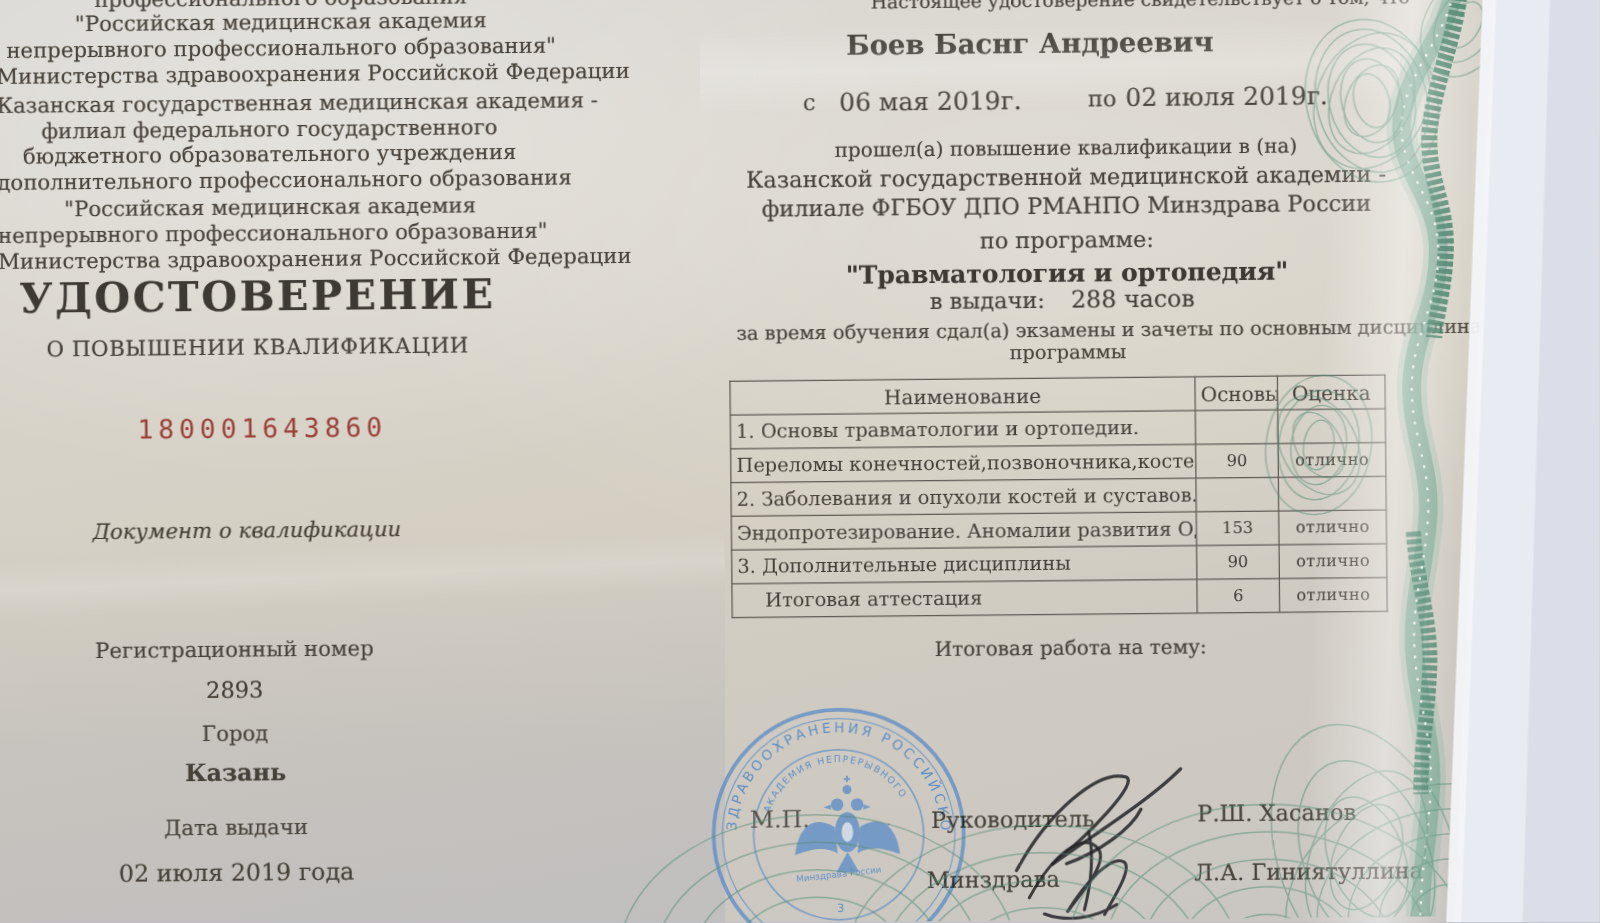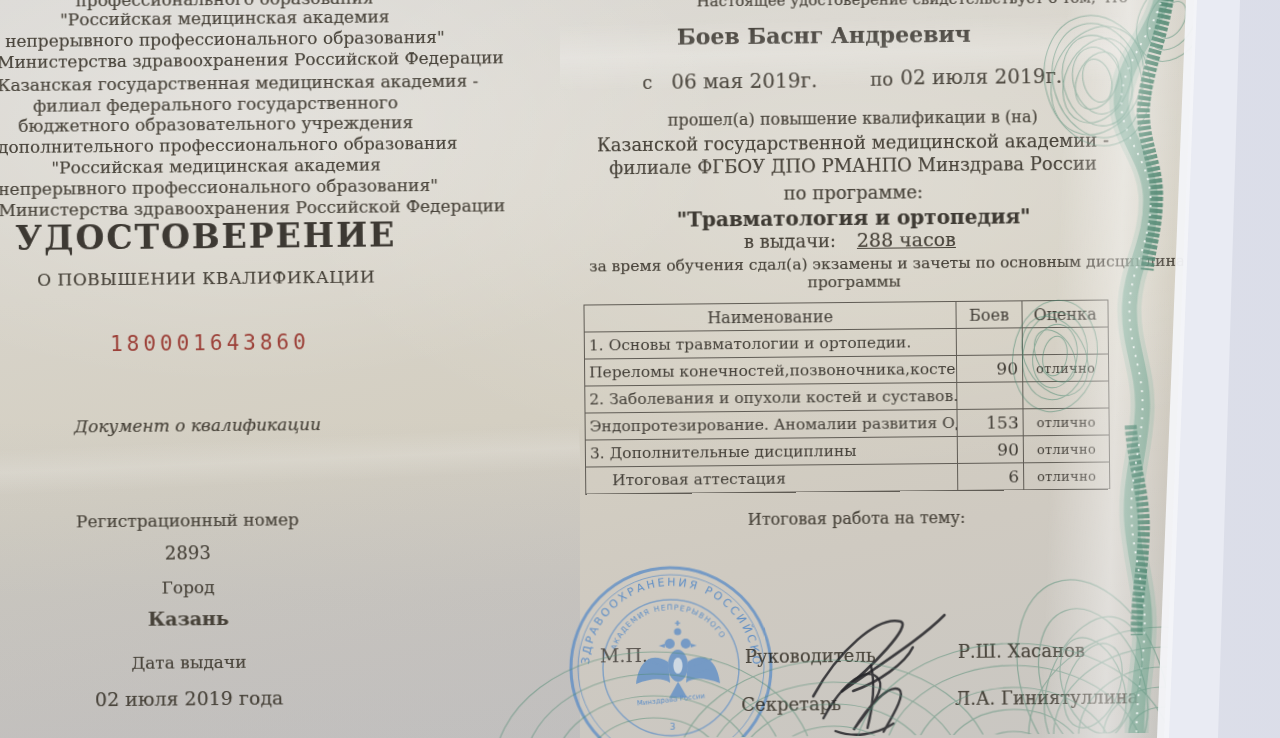--- a/index.html
+++ b/index.html
@@ -25,21 +25,21 @@
   .title{font-weight:bold;letter-spacing:2px;font-size:33px;color:#3d3933;}
   .serial{font-family:"DejaVu Sans Mono","Liberation Mono",monospace;color:#9c4038;
           letter-spacing:4px;font-size:21px;text-shadow:none;}
   .kind{font-style:italic;}
   table.grades{position:absolute;left:584px;top:304px;border-collapse:collapse;table-layout:fixed;
       width:524px;background:transparent;}
   table.grades th,table.grades td{border:1.2px solid #5f5b54;color:#403c35;overflow:hidden;
       white-space:nowrap;padding:0 4px;height:26px;font-weight:normal;}
   table.grades th{font-size:16px;text-align:center;}
   td.c-name{font-size:15.5px;text-align:left;}
-  td.c-vol{font-size:17px;text-align:right;}
+  td.c-vol{font-size:13px;text-align:center;}
   td.c-grade{font-size:13px;text-align:center;font-weight:bold;letter-spacing:.3px;}
   tbody tr:nth-child(6) td.c-name{padding-left:26px;}
   .sig-svg,.stamp-svg,.deco{position:absolute;pointer-events:none;}
   .stamp-svg{mix-blend-mode:multiply;opacity:.88;}
   .sleeve{position:absolute;inset:0;background:#e9ebf3;
       clip-path:polygon(1194px 0px,1280px 0px,1280px 738px,1164px 738px);}
   .paper-edge{position:absolute;inset:0;background:#f3f4f8;opacity:.95;
       clip-path:polygon(1186px 0px,1197px 0px,1169px 738px,1157px 738px);}
   .sleeve-shade{position:absolute;inset:0;background:linear-gradient(90deg,rgba(210,212,224,.0),rgba(205,208,222,.5));
       clip-path:polygon(1240px 0px,1280px 0px,1280px 738px,1218px 738px);}
@@ -87,35 +87,35 @@
     <div class="ln" style="left:873px;top:72px;font-size:18px;">по</div>
     <div class="ln" style="left:903px;top:69px;font-size:20px;">02 июля 2019г.</div>
 
     <div class="ln c" style="left:590px;width:530px;top:112px;font-size:16px;">прошел(а) повышение квалификации в (на)</div>
     <div class="ln c" style="left:590px;width:530px;top:135px;font-size:18px;">Казанской государственной медицинской академии -</div>
     <div class="ln c" style="left:590px;width:530px;top:158px;font-size:18px;">филиале ФГБОУ ДПО РМАНПО Минздрава России</div>
     <div class="ln c" style="left:590px;width:530px;top:185px;font-size:18px;">по программе:</div>
     <div class="ln c" style="left:590px;width:530px;top:209px;font-size:20px;font-weight:bold;color:#3e3a33;">"Травматология и ортопедия"</div>
 
     <div class="ln" style="left:745px;top:233px;font-size:18px;">в выдачи:</div>
-    <div class="ln" style="left:858px;top:232px;font-size:19px;text-decoration:underline;">288 часов</div>
+    <div class="ln" style="left:858px;top:232px;font-size:19px;">288 часов</div>
 
     <div class="ln c" style="left:590px;width:530px;top:258px;font-size:15.5px;">за время обучения сдал(а) экзамены и зачеты по основным дисциплинам</div>
     <div class="ln c" style="left:590px;width:530px;top:276px;font-size:15.5px;">программы</div>
 
     <table class="grades">
       <colgroup>
           <col style="width:372px">
           <col style="width:66px">
           <col style="width:86px">
         </colgroup>
       <thead>
         <tr>
           <th>Наименование</th>
-          <th>Боев</th>
+          <th>Основы</th>
           <th>Оценка</th>
         </tr>
       </thead>
       <tbody>
         <tr>
           <td class="c-name">1. Основы травматологии и ортопедии.</td>
           <td class="c-vol"></td>
           <td class="c-grade"></td>
         </tr>
         <tr>
@@ -143,21 +143,21 @@
           <td class="c-vol">6</td>
           <td class="c-grade">отлично</td>
         </tr>
       </tbody>
     </table>
 
     <div class="ln c" style="left:590px;width:530px;top:512px;font-size:16px;">Итоговая работа на тему:</div>
 
     <div class="ln" style="left:742px;top:648px;font-size:18px;">Руководитель</div>
     <div class="ln" style="left:955px;top:645px;font-size:18px;">Р.Ш. Хасанов</div>
-    <div class="ln" style="left:738px;top:696px;font-size:18px;">Секретарь</div>
+    <div class="ln" style="left:738px;top:696px;font-size:18px;">Минздрава</div>
     <div class="ln" style="left:952px;top:692px;font-size:18px;">Л.А. Гиниятуллина</div>
 
     <svg class="sig-svg" style="left:780px;top:598px;" width="280" height="140" viewBox="0 0 280 140">
       <g stroke="#232327" stroke-width="2.6" fill="none" stroke-linecap="round" opacity=".85">
         <path d="M30,100 C55,55 95,20 118,26 C130,30 88,72 58,96 C95,70 138,44 162,20"></path>
         <path d="M70,95 C96,86 122,68 130,52"></path>
       </g>
       <g stroke="#232327" stroke-width="2.4" fill="none" stroke-linecap="round" opacity=".85">
         <path d="M40,122 C60,86 85,68 96,84 C103,96 80,120 70,134 C85,110 106,88 116,94 C123,99 108,122 100,136"></path>
         <path d="M52,135 C70,142 92,139 110,128"></path>

